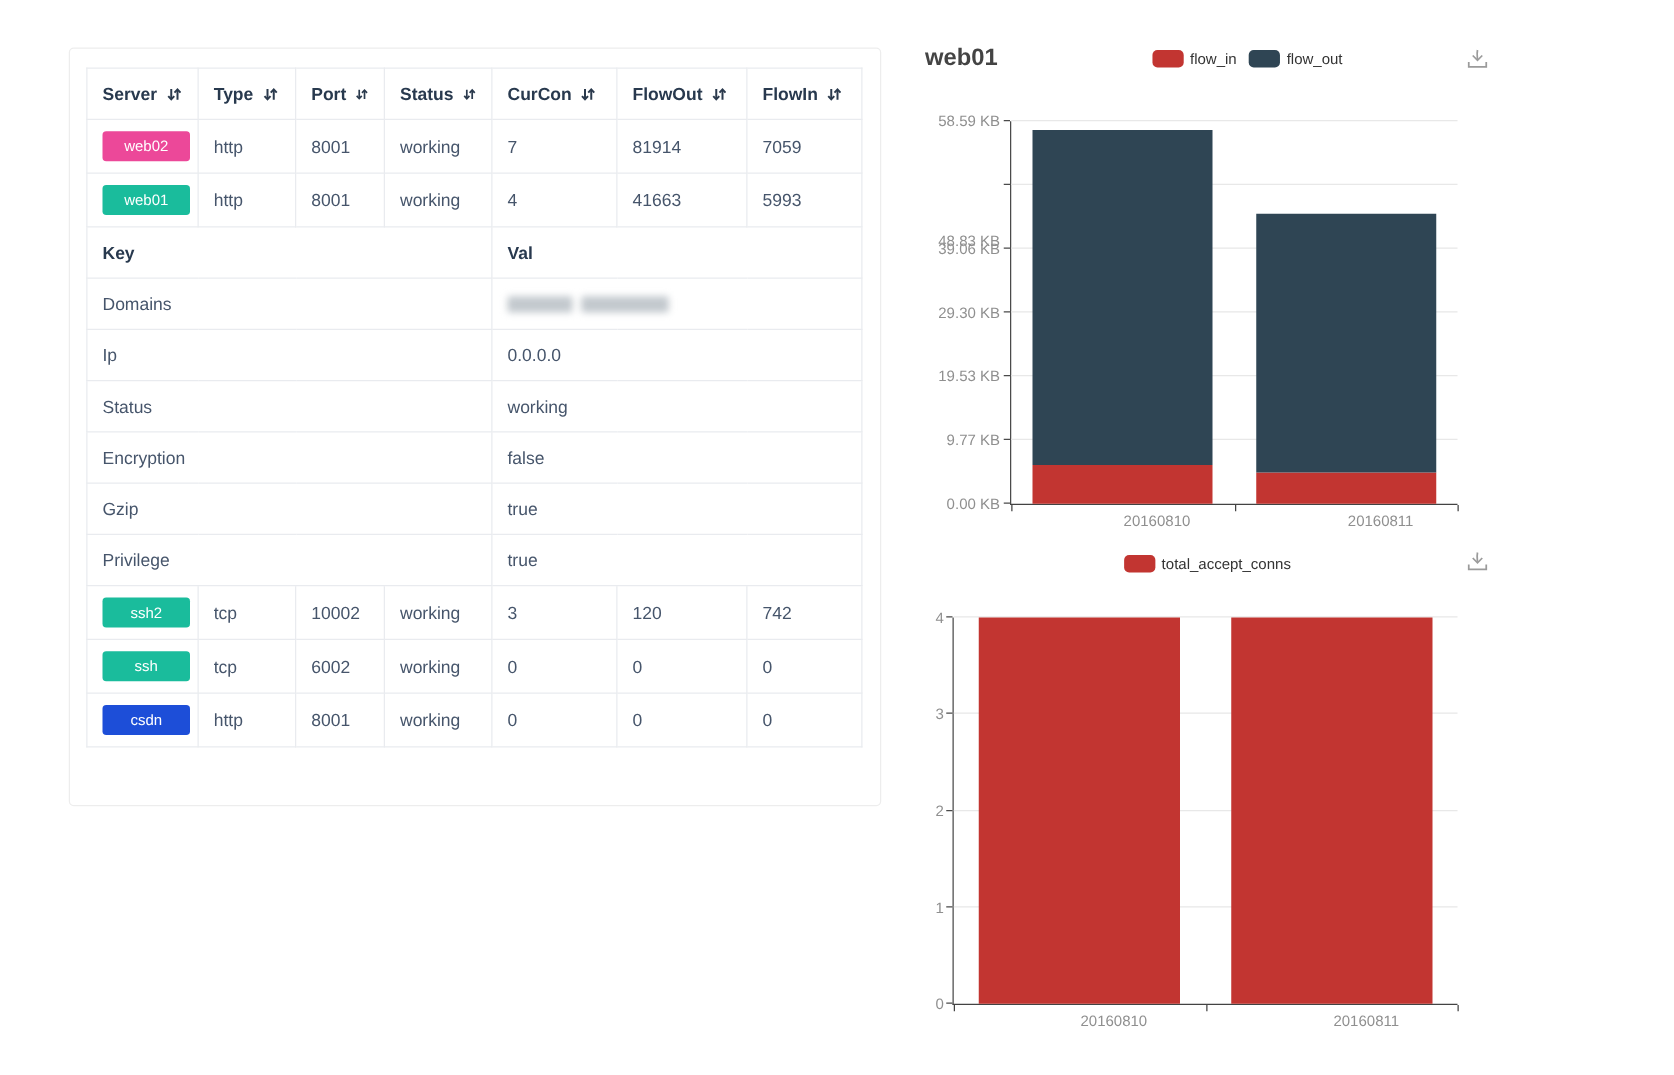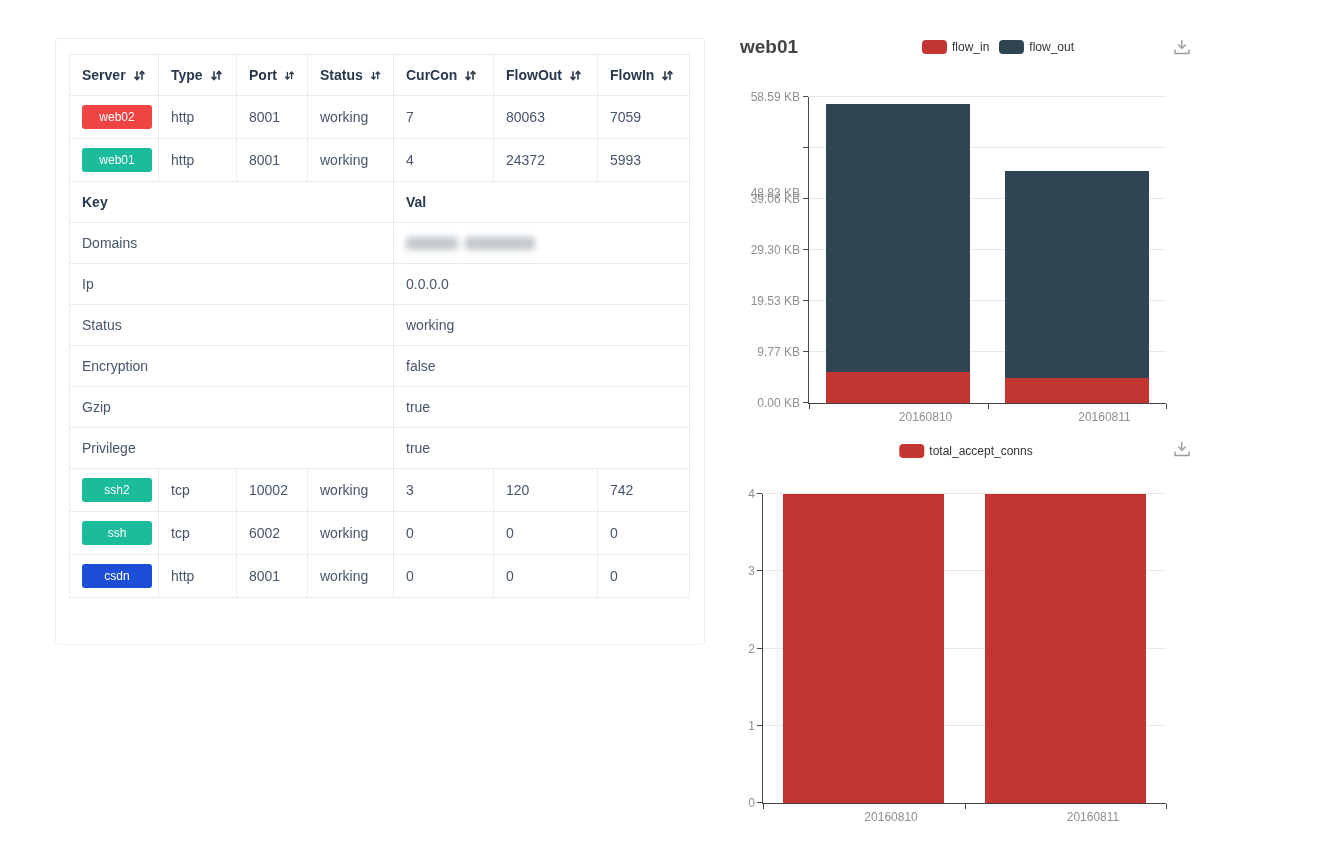--- a/index.html
+++ b/index.html
@@ -145,38 +145,38 @@
                     <path d="M6.6 5.1 L9 2.5 L11.4 5.1"></path>
                   </g>
                 </svg>
               </div>
             </th>
           </tr>
       </thead>
       <tbody id="tbody-top">
           <tr>
             <td class="badge-cell">
-              <span class="badge" style="background: #ef4444;">web02</span>
+              <span class="badge" style="background: #ec4899;">web02</span>
             </td>
             <td>http</td>
             <td>8001</td>
             <td>working</td>
             <td>7</td>
-            <td>80063</td>
+            <td>81914</td>
             <td>7059</td>
           </tr>
           <tr>
             <td class="badge-cell">
               <span class="badge" style="background: rgb(26, 188, 156);">web01</span>
             </td>
             <td>http</td>
             <td>8001</td>
             <td>working</td>
             <td>4</td>
-            <td>24372</td>
+            <td>41663</td>
             <td>5993</td>
           </tr>
         </tbody>
       <tbody>
         <tr>
           <th colspan="4" class="kv-key-h">Key</th>
           <th colspan="3" class="kv-val-h">Val</th>
         </tr>
       </tbody>
       <tbody id="tbody-kv">

